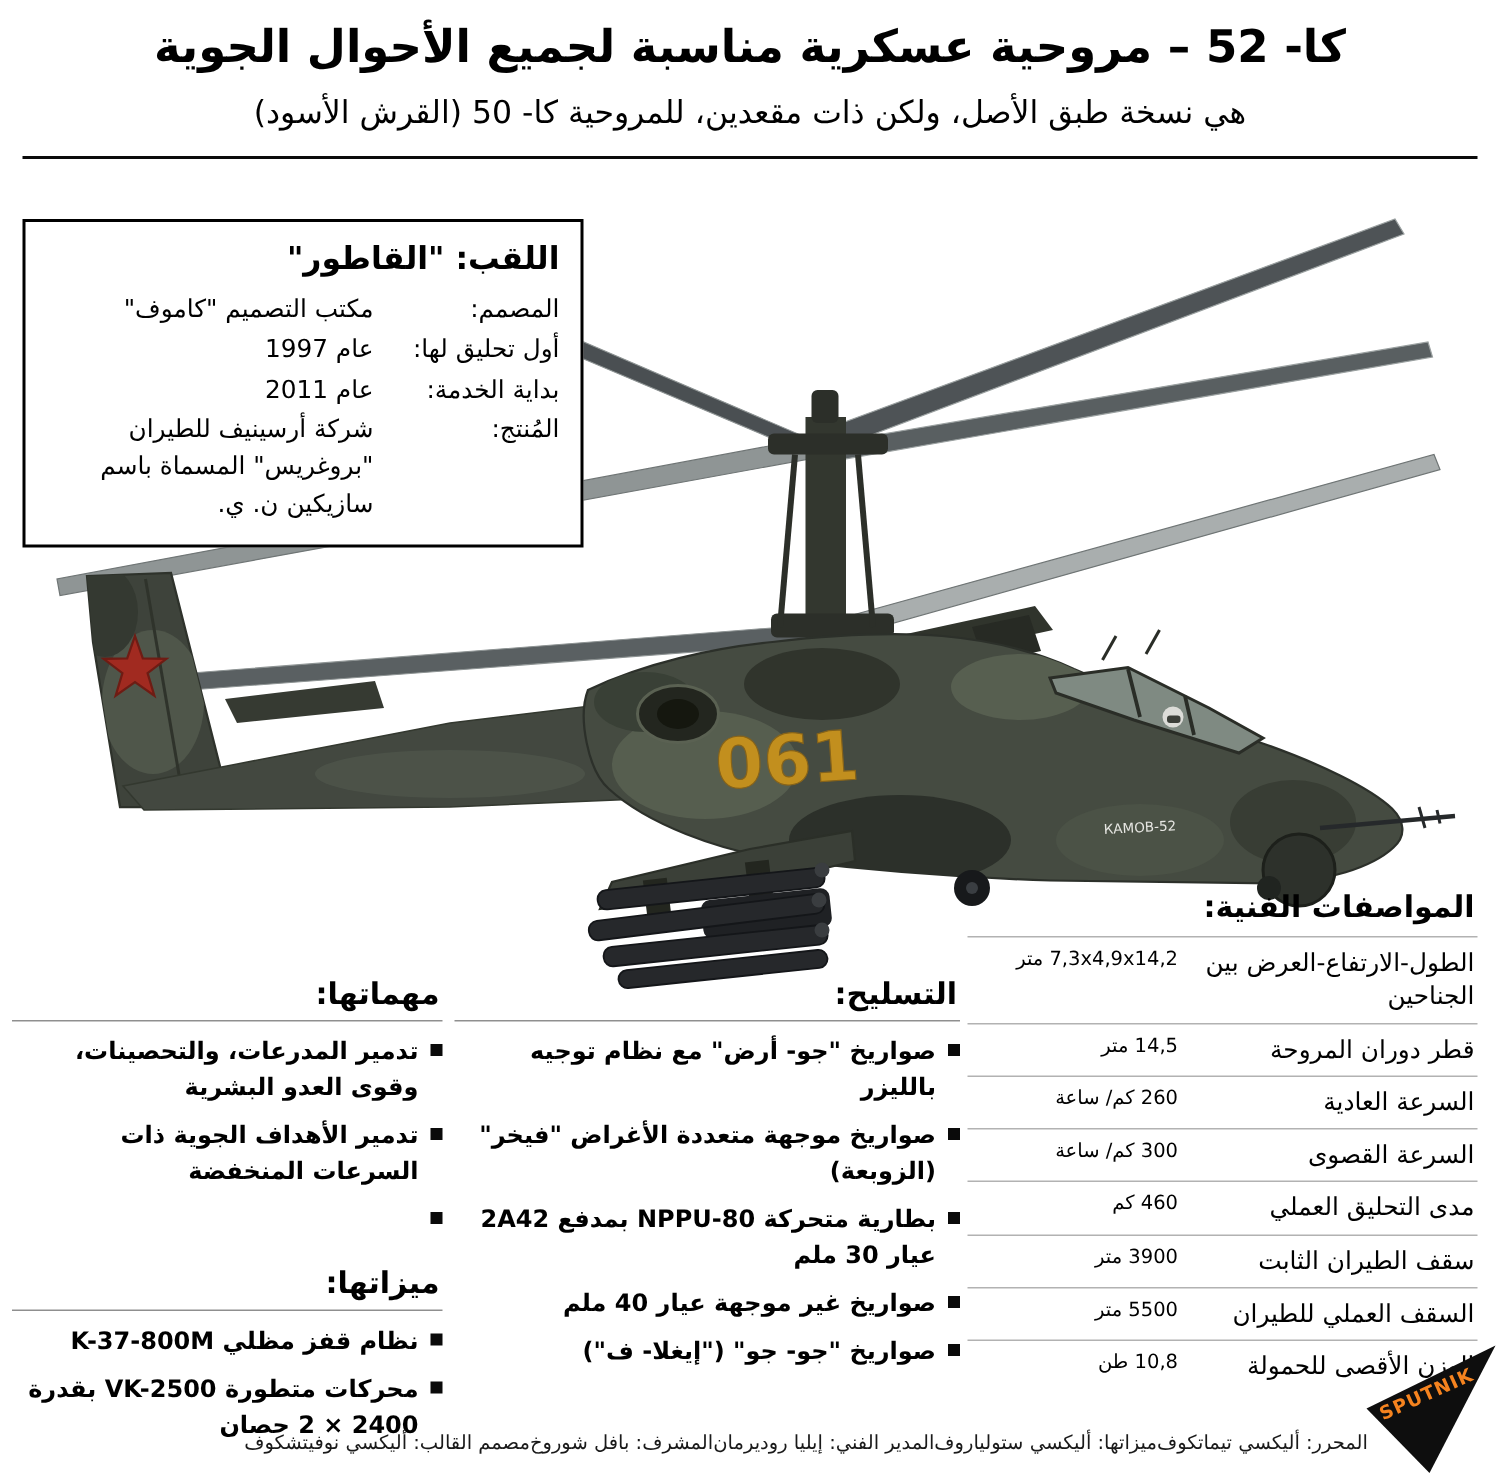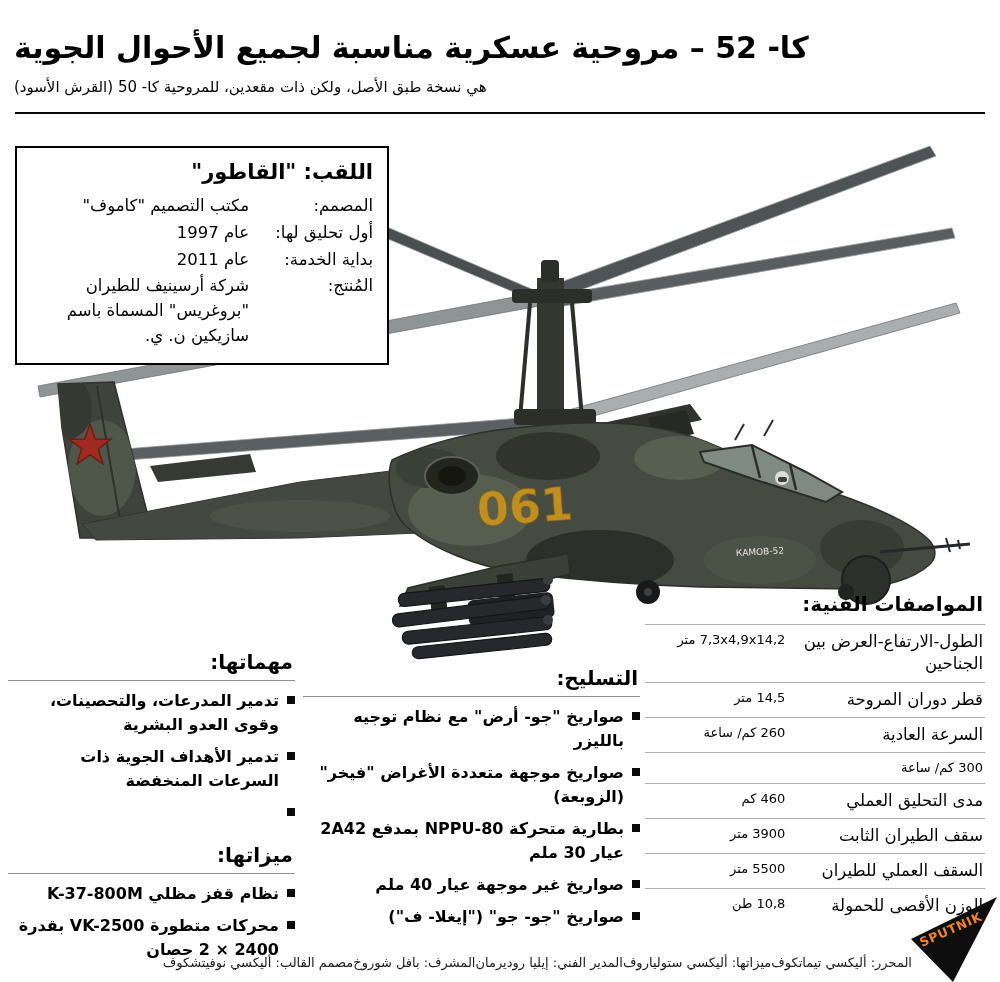--- a/index.html
+++ b/index.html
@@ -3,44 +3,44 @@
 <meta charset="utf-8">
 <style>
   html,body{margin:0;padding:0;background:#e8e8e8;}
   *{box-sizing:border-box;}
   .page{
     position:relative;width:1000px;height:982px;margin:0 auto;
     background:#ffffff;overflow:hidden;direction:rtl;
     font-family:"DejaVu Sans","Liberation Sans",sans-serif;color:#000;
   }
   
-  .header{padding:12px 14px 0 14px;text-align:left;margin-top:16px;}
+  .header{padding:12px 14px 0 14px;text-align:center;}
   .title{font-size:30px;font-weight:bold;line-height:1.35;margin:0;}
-  .subtitle{font-size:15px;margin-top:9px;line-height:1.3;}
+  .subtitle{font-size:21px;margin-top:9px;line-height:1.3;}
   .rule{border:none;border-top:2px solid #0a0a0a;margin:15px 15px 0 15px;}
   
   .photo{position:absolute;top:128px;right:0;left:0;height:540px;}
   .photo svg{display:block;}
   .infobox{
     position:absolute;top:18px;right:auto;left:15px;width:374px;
     background:#fff;border:2px solid #000;padding:10px 14px 12px 12px;z-index:5;
   }
   .infobox-title{font-size:21px;font-weight:bold;text-align:right;margin:2px 0 10px 0;}
   .info-row{display:flex;font-size:16.5px;line-height:1.5;margin:2px 0;}
   .info-label{font-weight:normal;width:124px;flex:none;}
   .info-value{flex:1;text-align:right;}
   
   .col{position:absolute;z-index:6;}
   .col h2{font-size:20px;font-weight:bold;margin:0;padding:0 2px 6px 0;border-bottom:1px solid #8f8f8f;text-align:right;}
   .blist{list-style:none;margin:8px 0 0 0;padding:0;}
   .blist li{display:flex;gap:8px;font-size:16px;line-height:1.5;margin:8px 0;text-align:right;font-weight:bold;}
   .sq{flex:none;width:8px;height:8px;background:#0a0a0a;margin-top:7px;}
   .missions{top:650px;left:8px;width:287px;}
   .features{top:843px;left:8px;width:287px;}
-  .armament{top:650px;left:303px;width:337px;margin-top:16px;}
+  .armament{top:650px;left:303px;width:337px;}
   
   .specs{top:592px;left:645px;width:340px;}
   .specs h2{border-bottom:none;padding-bottom:8px;}
   .spec-row{display:flex;border-top:1px solid #b2b2b2;padding:6px 2px 6px 0;}
   .spec-label{flex:1.45;font-size:16.5px;line-height:1.35;}
   .spec-value{flex:1;font-size:13px;line-height:1.35;padding-left:4px;}
   
   .credits{
     position:absolute;bottom:12px;left:260px;right:88px;z-index:6;
     display:flex;justify-content:space-between;font-size:13px;color:#1a1a1a;
@@ -203,20 +203,21 @@
     </div>
     <div class="spec-row">
       <div class="spec-label">قطر دوران المروحة</div>
       <div class="spec-value">14,5 متر</div>
     </div>
     <div class="spec-row">
       <div class="spec-label">السرعة العادية</div>
       <div class="spec-value">260 كم/ ساعة</div>
     </div>
     <div class="spec-row">
+      <div class="spec-label">السرعة القصوى</div>
       <div class="spec-value">300 كم/ ساعة</div>
     </div>
     <div class="spec-row">
       <div class="spec-label">مدى التحليق العملي</div>
       <div class="spec-value">460 كم</div>
     </div>
     <div class="spec-row">
       <div class="spec-label">سقف الطيران الثابت</div>
       <div class="spec-value">3900 متر</div>
     </div>

